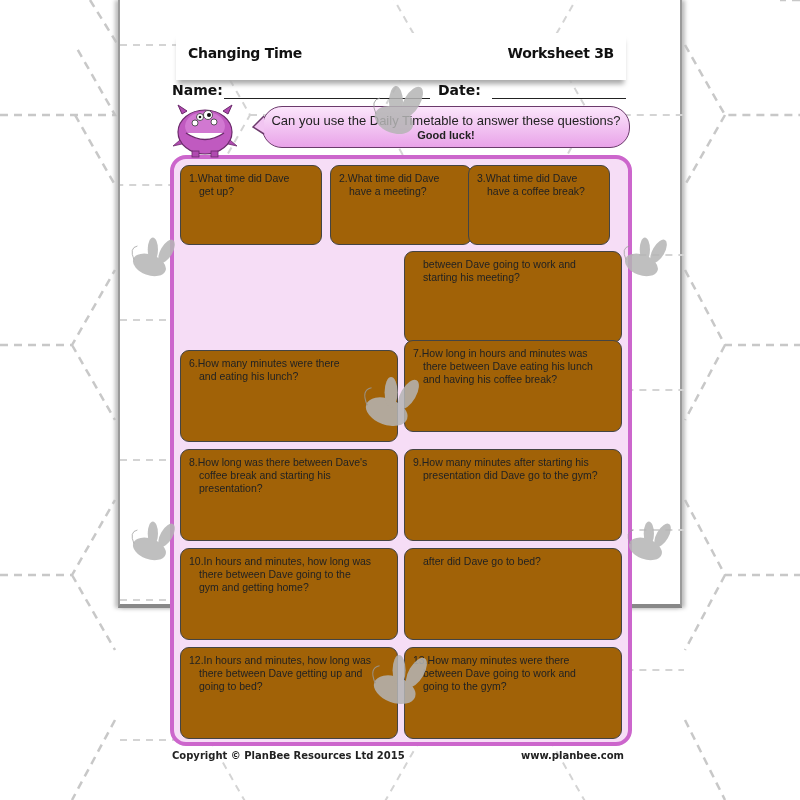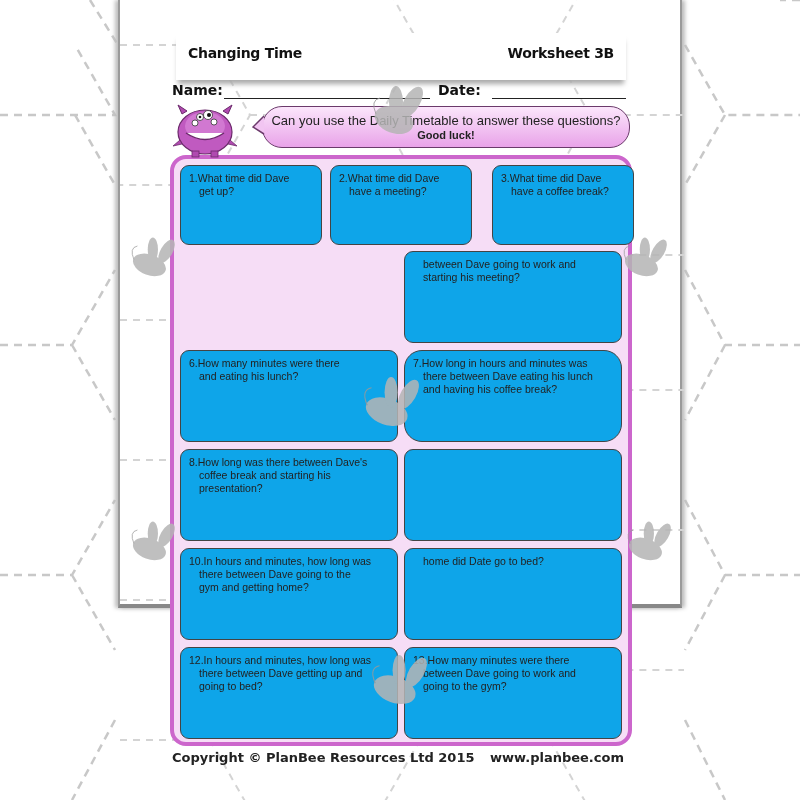--- a/index.html
+++ b/index.html
@@ -50,31 +50,31 @@
   .bubble-tail { position:absolute; left:132px; top:114px; z-index:3; }
   .bubble-q { font-size:13px; color:#222; margin-top:6px; }
   .bubble-g { font-size:11px; font-weight:bold; color:#222; margin-top:1px; }
 
   .frame {
     position:absolute; left:50px; top:155px; width:462px; height:591px;
     border:4px solid #cc66cc; border-radius:16px;
     background:#f6ddf6; box-sizing:border-box; z-index:2;
   }
   .qbox {
-    position:absolute; background:#0ea5e9;
+    position:absolute; background:#a16207;
     border:1.5px solid #444; border-radius:9px; box-sizing:border-box;
     font-size:10.5px; color:#222; line-height:13px;
     padding:6px 8px 0 8px;
   }
   .qline { display:block; padding-left:10px; }
   .qline.first { padding-left:0; }
 
   .footer-left, .footer-right {
     position:absolute; top:750px; font-family:"DejaVu Sans", sans-serif;
-    font-weight:bold; font-size:13px; color:#222; z-index:2;
+    font-weight:bold; font-size:10px; color:#222; z-index:2;
   }
   .footer-left { left:52px; }
   .footer-right { right:56px; }
 
   .bee { position:absolute; z-index:4; opacity:0.85; }
 </style>
 </head>
 <body>
 
 <svg class="hexbg" viewBox="0 0 800 800">
@@ -163,55 +163,57 @@
   <div class="frame">
 
     <div class="qbox" style="left:6px;top:6px;width:142px;height:80px;">
       <span class="qline first"><span>1.</span><span>What time did Dave</span></span>
       <span class="qline">get up?</span>
     </div>
     <div class="qbox" style="left:156px;top:6px;width:142px;height:80px;">
       <span class="qline first"><span>2.</span><span>What time did Dave</span></span>
       <span class="qline">have a meeting?</span>
     </div>
-    <div class="qbox" style="left:318px;top:6px;width:142px;height:80px;">
+    <div class="qbox" style="left:294px;top:6px;width:142px;height:80px;">
       <span class="qline first"><span>3.</span><span>What time did Dave</span></span>
       <span class="qline">have a coffee break?</span>
     </div>
 
     <div class="qbox" style="left:230px;top:92px;width:218px;height:92px;">
       <span class="qline">between Dave going to work and</span>
       <span class="qline">starting his meeting?</span>
     </div>
 
     <div class="qbox" style="left:6px;top:191px;width:218px;height:92px;">
       <span class="qline first"><span>6.</span><span>How many minutes were there</span></span>
       <span class="qline">and eating his lunch?</span>
     </div>
-    <div class="qbox" style="left:230px;top:191px;width:218px;height:92px;border-radius:18px;">
+    <div class="qbox" style="left:230px;top:181px;width:218px;height:92px;">
       <span class="qline first"><span>7.</span><span>How long in hours and minutes was</span></span>
       <span class="qline">there between Dave eating his lunch</span>
       <span class="qline">and having his coffee break?</span>
     </div>
 
     <div class="qbox" style="left:6px;top:290px;width:218px;height:92px;">
       <span class="qline first"><span>8.</span><span>How long was there between Dave's</span></span>
       <span class="qline">coffee break and starting his</span>
       <span class="qline">presentation?</span>
     </div>
     <div class="qbox" style="left:230px;top:290px;width:218px;height:92px;">
+      <span class="qline first"><span>9.</span><span>How many minutes after starting his</span></span>
+      <span class="qline">presentation did Dave go to the gym?</span>
     </div>
 
     <div class="qbox" style="left:6px;top:389px;width:218px;height:92px;">
       <span class="qline first"><span>10.</span><span>In hours and minutes, how long was</span></span>
       <span class="qline">there between Dave going to the</span>
       <span class="qline">gym and getting home?</span>
     </div>
     <div class="qbox" style="left:230px;top:389px;width:218px;height:92px;">
-      <span class="qline">home did Date go to bed?</span>
+      <span class="qline">after did Dave go to bed?</span>
     </div>
 
     <div class="qbox" style="left:6px;top:488px;width:218px;height:92px;">
       <span class="qline first"><span>12.</span><span>In hours and minutes, how long was</span></span>
       <span class="qline">there between Dave getting up and</span>
       <span class="qline">going to bed?</span>
     </div>
     <div class="qbox" style="left:230px;top:488px;width:218px;height:92px;">
       <span class="qline first"><span>13.</span><span>How many minutes were there</span></span>
       <span class="qline">between Dave going to work and</span>

